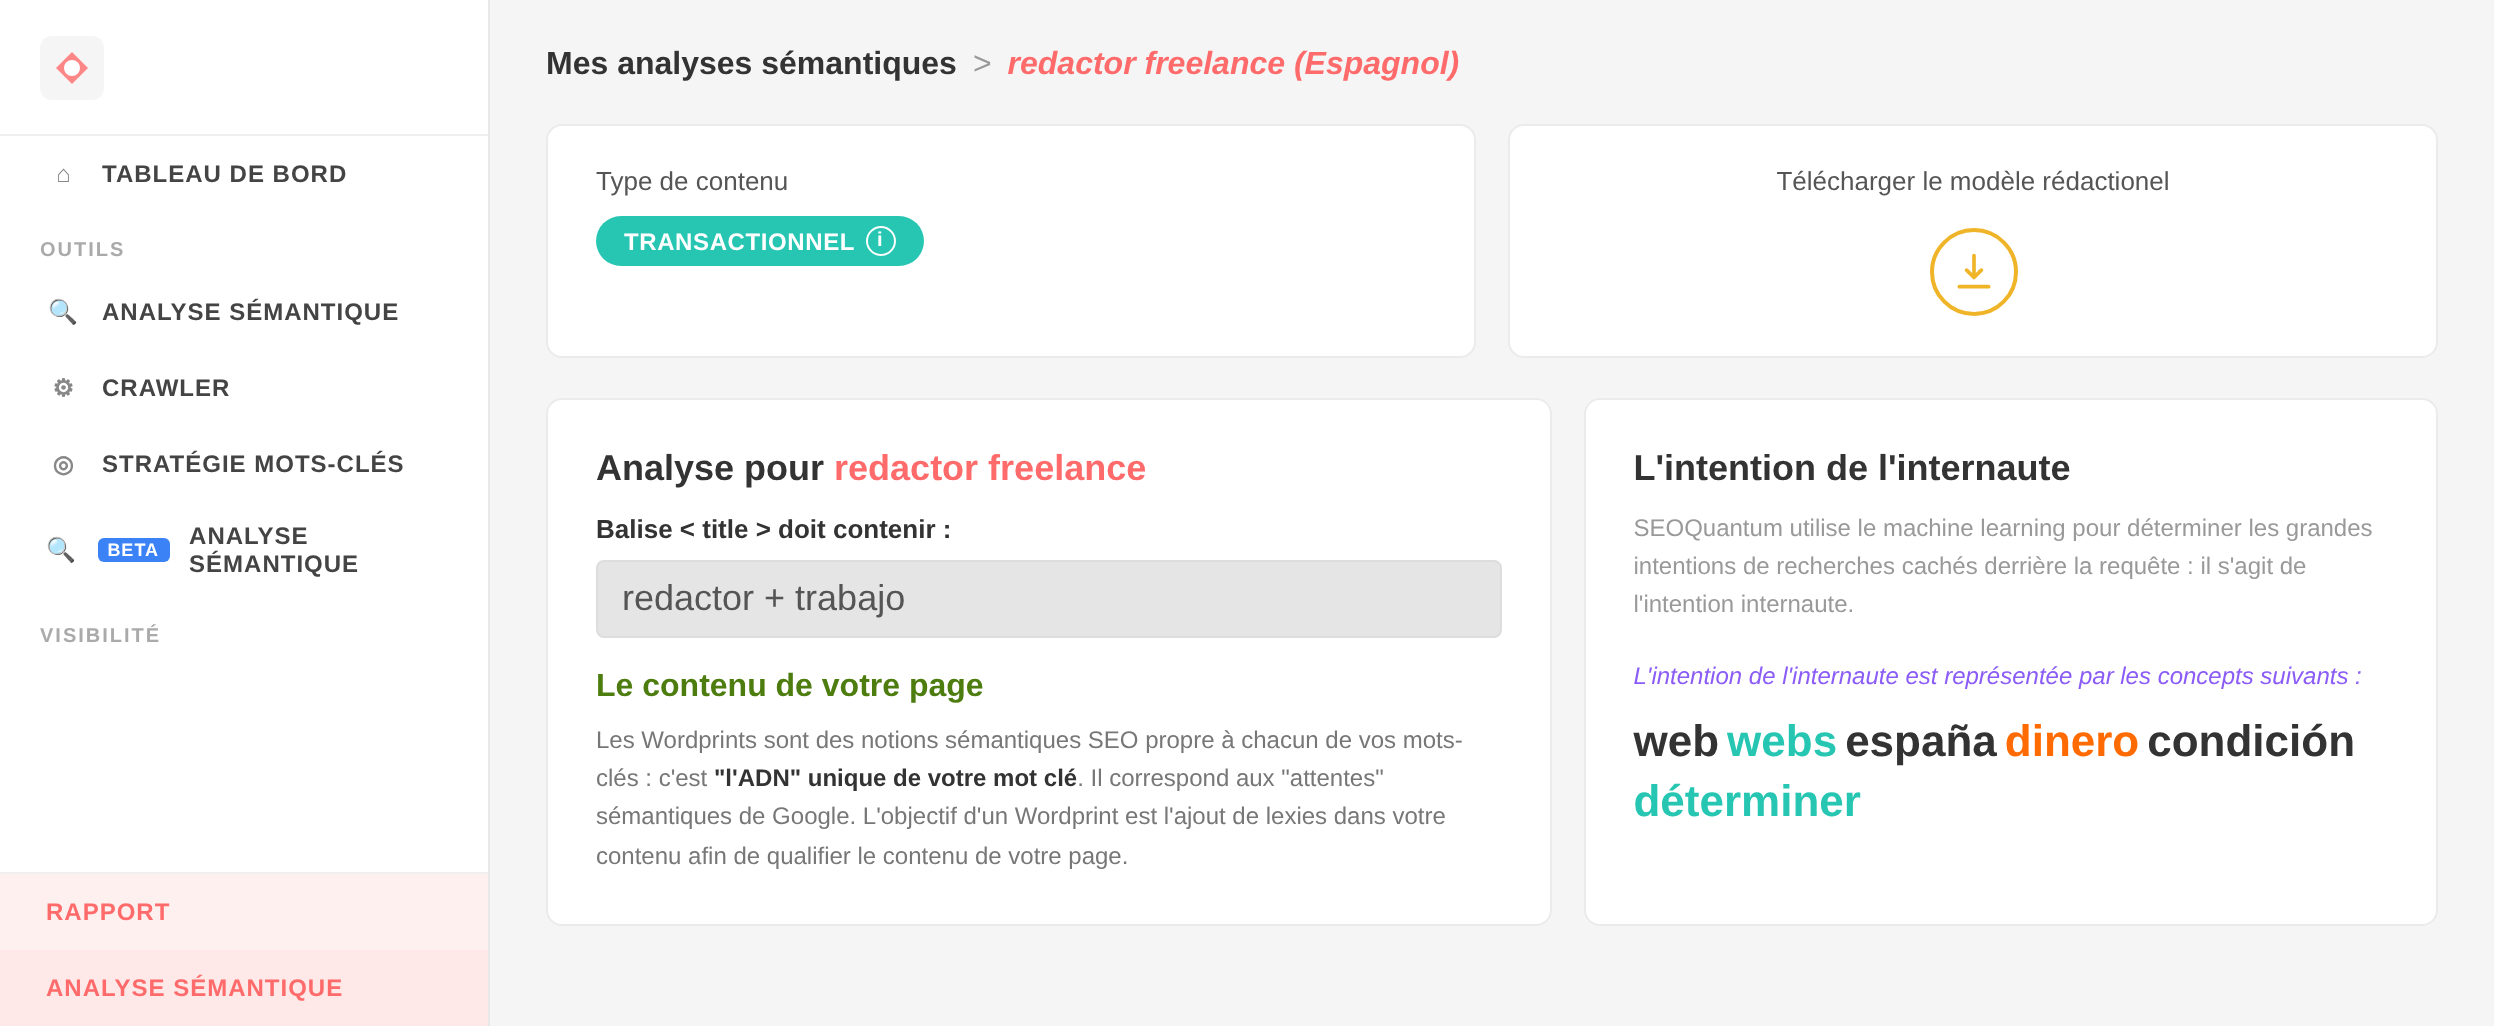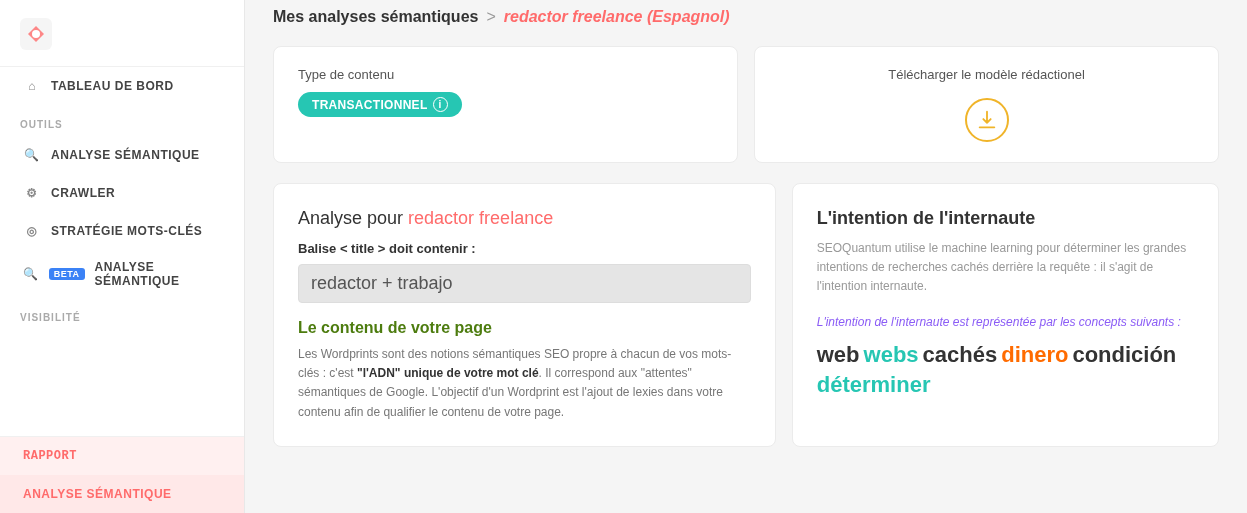--- a/index.html
+++ b/index.html
@@ -62,28 +62,28 @@
       align-items: center;
       gap: 10px;
       padding: 12px 20px;
       cursor: pointer;
       font-size: 12px;
       font-weight: 700;
       letter-spacing: 0.5px;
       text-transform: uppercase;
       border-left: 3px solid transparent;
     }
-    .sidebar-bottom-item.rapport { color: #ff6b6b; border-left: 3px solid transparent; background: #fff0f0; font-family: Liberation Mono, monospace; }
+    .sidebar-bottom-item.rapport { color: #ff6b6b; border-left: 3px solid transparent; background: #fff0f0; }
     .sidebar-bottom-item.analyse { color: #ff6b6b; background: #ffe8e8; border-left: 3px solid transparent; }
 
     
     .main {
       flex: 1;
       overflow-y: auto;
-      padding: 8px 28px;
+      padding: 24px 28px;
       background: #f5f5f5;
     }
     .breadcrumb {
       display: flex;
       align-items: center;
       gap: 8px;
       margin-bottom: 20px;
       font-size: 16px;
       font-weight: 600;
       color: #333;
@@ -169,21 +169,21 @@
       background: #fff;
       border-radius: 8px;
       padding: 24px;
       border: 1px solid #ebebeb;
     }
     .panel-left { flex: 1.2; }
     .panel-right { flex: 1; }
 
     .panel-title {
       font-size: 18px;
-      font-weight: 400;
+      font-weight: 700;
       color: #333;
       margin-bottom: 12px;
     }
     .panel-title .highlight { color: #ff6b6b; }
 
     .balise-label {
       font-size: 13px;
       font-weight: 700;
       color: #333;
       margin-bottom: 8px;
@@ -341,20 +341,20 @@
       </div>
     </div>
 
     <div class="panel panel-right">
       <div class="right-panel-title">L'intention de l'internaute</div>
       <div class="right-panel-desc">SEOQuantum utilise le machine learning pour déterminer les grandes intentions de recherches cachés derrière la requête : il s'agit de l'intention internaute.</div>
       <div class="intention-label">L'intention de l'internaute est représentée par les concepts suivants :</div>
       <div class="concepts">
       <span class="concept-dark">web</span>
           <span class="concept-teal">webs</span>
-          <span class="concept-dark">cachés</span>
+          <span class="concept-dark">españa</span>
           <span class="concept-orange">dinero</span>
           <span class="concept-dark">condición</span>
           <span class="concept-teal">déterminer</span>
         </div>
     </div>
   </div>
 </div>
 
 </body></html>

